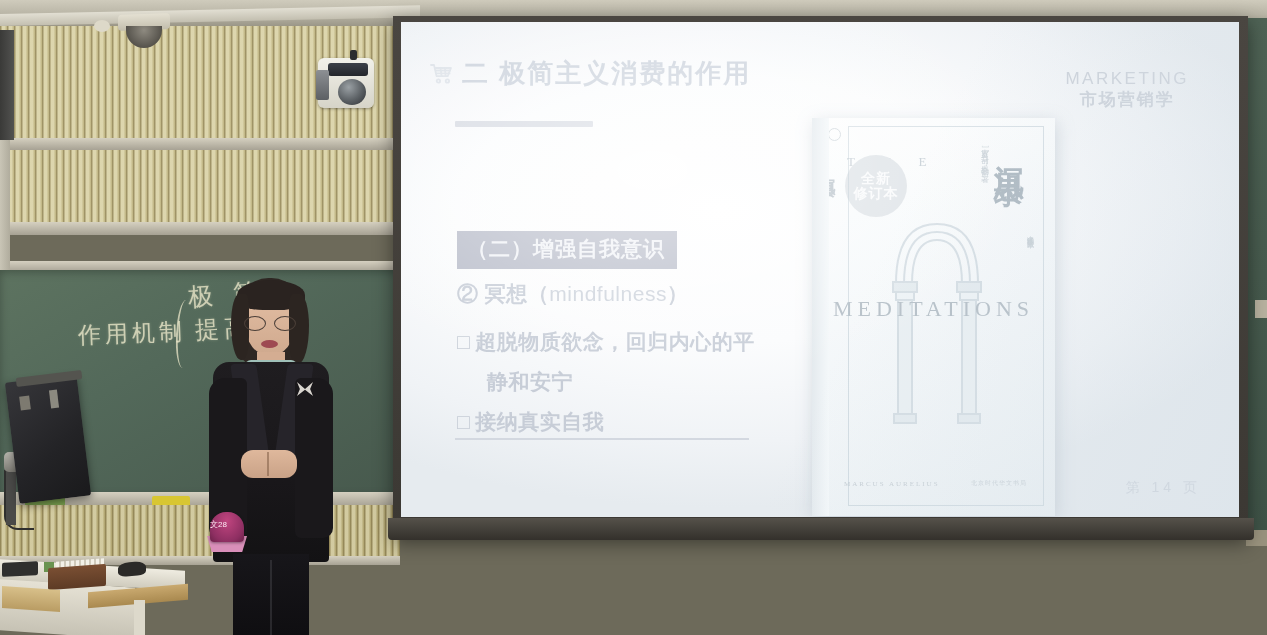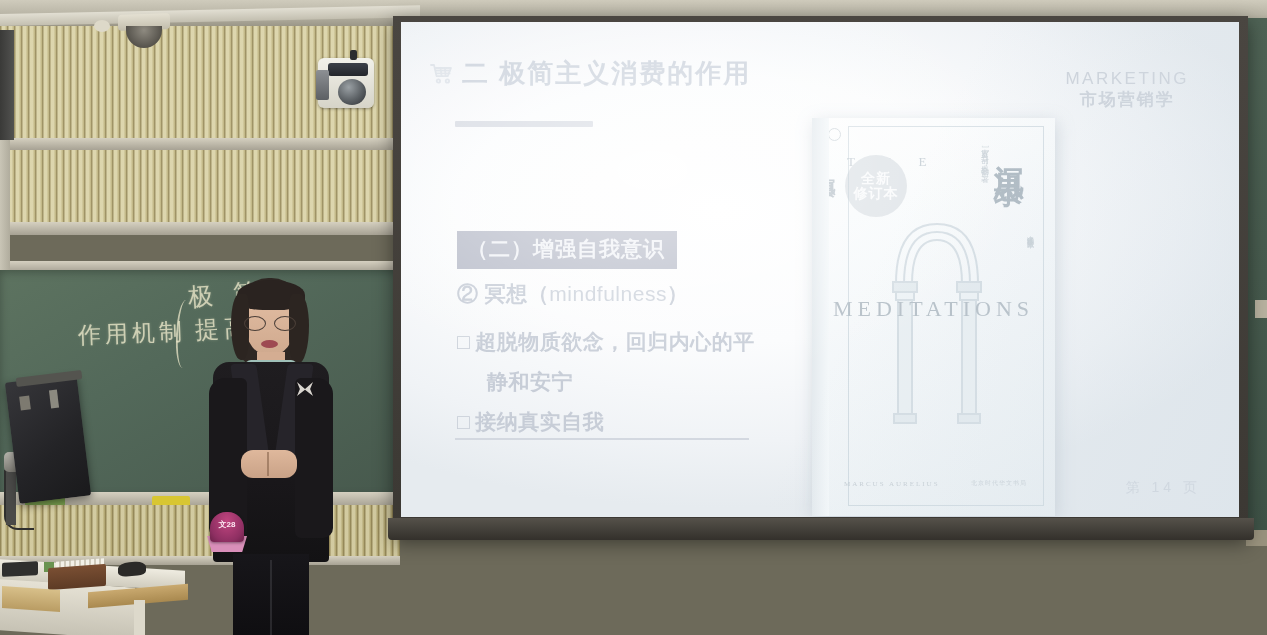--- a/index.html
+++ b/index.html
@@ -334,22 +334,22 @@
     position:absolute; left:25px; top:240px; width:34px; height:30px;
     background:radial-gradient(ellipse at 50% 30%,#c0457f 0%,#8e2f62 70%,#6b2249 100%);
     border-radius:16px 16px 4px 4px;
     box-shadow:0 1px 3px rgba(0,0,0,.4);
   }
   .p-badge-ribbon {
     position:absolute; left:22px; top:264px; width:40px; height:16px;
     background:#d98fb9; clip-path:polygon(0 0,100% 0,88% 100%,12% 100%);
   }
   .p-badge-text {
-    position:absolute; left:25px; top:247px; width:34px; text-align:center;
-    font-size:8px; color:#fde9f3; font-weight:bold; letter-spacing:0;
+    position:absolute; left:25px; top:247px; width:34px; text-align:left;
+    font-size:8px; color:#fde9f3; font-weight:normal; letter-spacing:0;
   }
   .p-legs {
     position:absolute; left:48px; top:282px; width:76px; height:81px;
     background:linear-gradient(180deg,#17161a,#0f0e11);
   }
   .p-leg-split {
     position:absolute; left:85px; top:288px; width:2px; height:75px;
     background:rgba(90,88,95,.35);
   }
 

